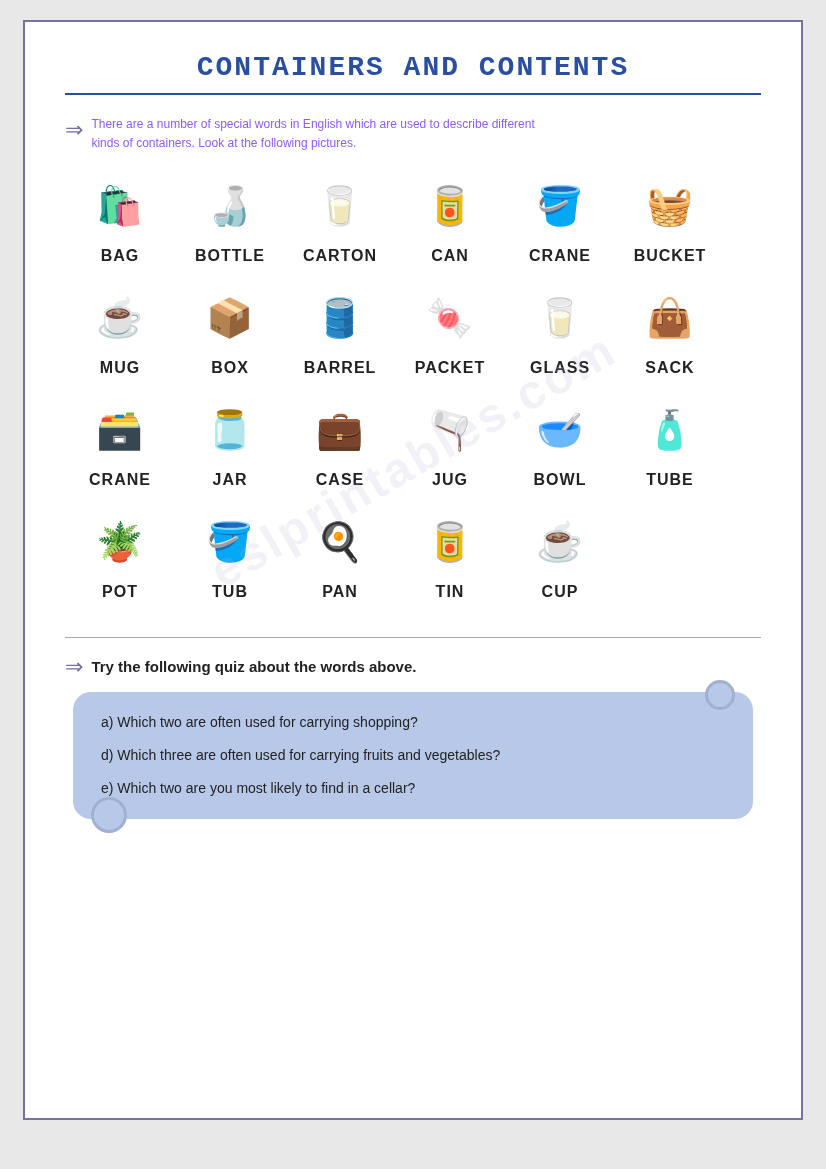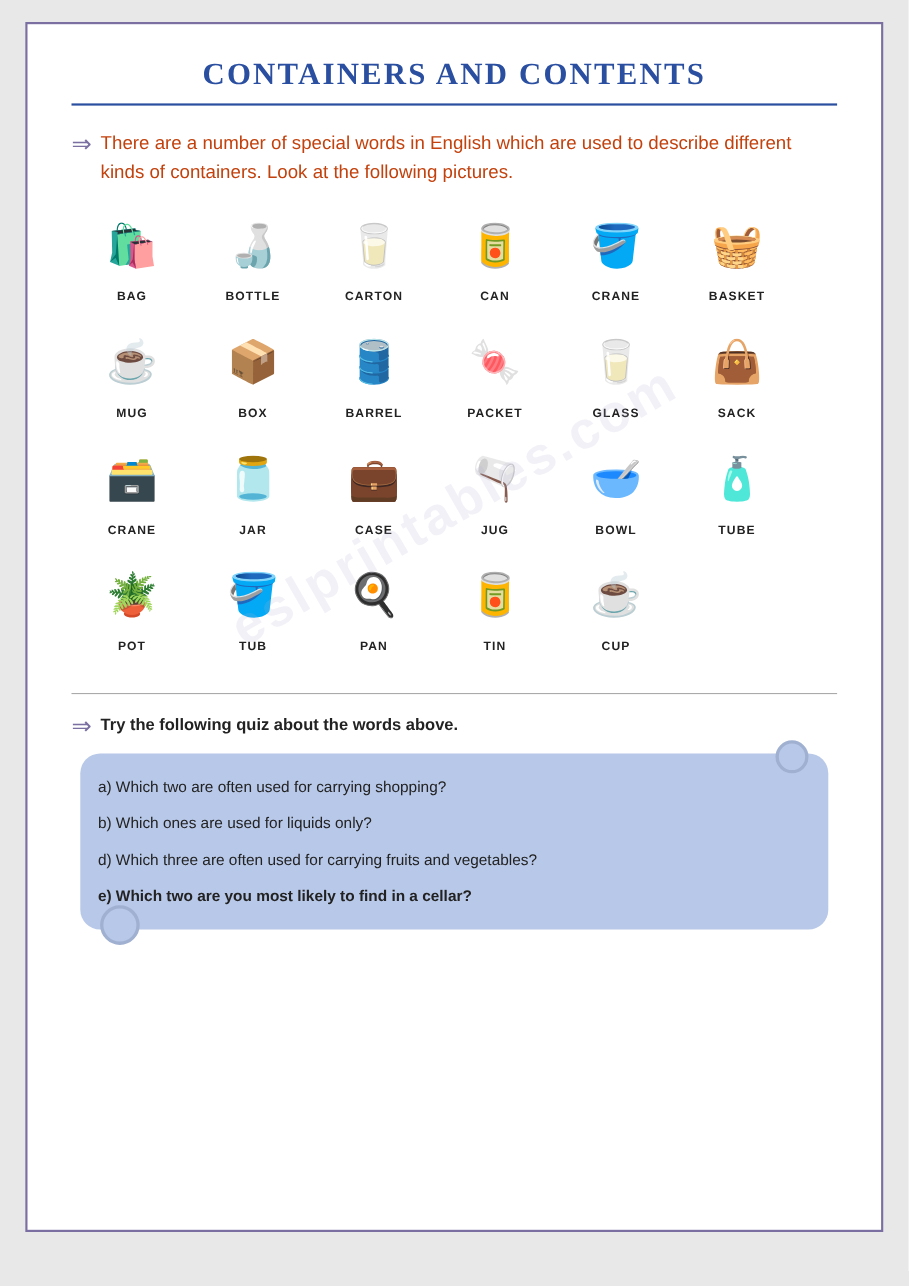--- a/index.html
+++ b/index.html
@@ -20,42 +20,42 @@
       padding: 30px 40px 30px 40px;
       position: relative;
     }
     .page-title {
       text-align: center;
       font-size: 28px;
       font-weight: bold;
       color: #2a4fa0;
       letter-spacing: 2px;
       margin-bottom: 10px;
-      font-family: Liberation Serif, serif;
+      font-family: Liberation Mono, monospace;
     }
     .title-underline {
       border: none;
       border-top: 2px solid #2a4fa0;
       margin-bottom: 20px;
     }
     .intro-block {
       display: flex;
       align-items: flex-start;
       margin-bottom: 18px;
     }
     .arrow-icon {
       font-size: 22px;
       color: #7a6fa0;
       margin-right: 8px;
       margin-top: 2px;
       flex-shrink: 0;
     }
     .intro-text {
-      font-size: 17px;
-      color: #c2410c;
+      font-size: 12px;
+      color: #8b5cf6;
       line-height: 1.6;
     }
     .items-grid {
       display: flex;
       flex-wrap: wrap;
       gap: 0;
       margin-bottom: 5px;
     }
     .item-cell {
       display: flex;
@@ -67,21 +67,21 @@
     .item-icon {
       width: 80px;
       height: 70px;
       display: flex;
       align-items: center;
       justify-content: center;
       font-size: 38px;
       margin-bottom: 6px;
     }
     .item-label {
-      font-size: 11px;
+      font-size: 16px;
       font-weight: bold;
       color: #222;
       letter-spacing: 1px;
       text-align: center;
     }
     .section-divider {
       border: none;
       border-top: 1px solid #aaa;
       margin: 18px 0 14px 0;
     }
@@ -92,34 +92,33 @@
     }
     .quiz-intro-text {
       font-size: 15px;
       font-weight: bold;
       color: #222;
       text-align: right;
     }
     .quiz-box {
       background: #b8c8e8;
       border-radius: 18px;
-      padding: 20px 28px 20px 16px;
+      padding: 20px 28px 20px 28px;
       position: relative;
       margin-left: 8px;
       margin-right: 8px;
     }
     .quiz-question {
       font-size: 14px;
       color: #222;
       margin-bottom: 12px;
       line-height: 1.5;
     }
     .quiz-question:last-child {
       margin-bottom: 0;
-      font-weight: bold;
     }
     .scroll-decoration-top {
       position: absolute;
       top: -12px;
       right: 18px;
       width: 30px;
       height: 30px;
       background: #b8c8e8;
       border-radius: 50%;
       border: 3px solid #a0b0d0;
@@ -184,21 +183,21 @@
       <div class="item-cell">
         <div class="item-icon">🥫</div>
         <div class="item-label">CAN</div>
       </div>
       <div class="item-cell">
         <div class="item-icon">🪣</div>
         <div class="item-label">CRANE</div>
       </div>
       <div class="item-cell">
         <div class="item-icon">🧺</div>
-        <div class="item-label">BASKET</div>
+        <div class="item-label">BUCKET</div>
       </div>
       <div class="item-cell">
         <div class="item-icon">☕</div>
         <div class="item-label">MUG</div>
       </div>
       <div class="item-cell">
         <div class="item-icon">📦</div>
         <div class="item-label">BOX</div>
       </div>
       <div class="item-cell">
@@ -268,19 +267,18 @@
   <div class="quiz-intro">
     <span class="arrow-icon">⇒</span>
     <span class="quiz-intro-text">Try the following quiz about the words above.</span>
   </div>
 
   <div class="quiz-box">
     <div class="scroll-decoration-top"></div>
     <div id="quiz-questions">
 
     <div class="quiz-question">a)  Which two are often used for carrying shopping?</div>
-        <div class="quiz-question">b)  Which ones are used for liquids only?</div>
         <div class="quiz-question">d)  Which three are often used for carrying fruits and vegetables?</div>
         <div class="quiz-question">e)  Which two are you most likely to find in a cellar?</div>
       </div>
     <div class="scroll-decoration-bottom-left"></div>
   </div>
 </div>
 
 </body></html>

